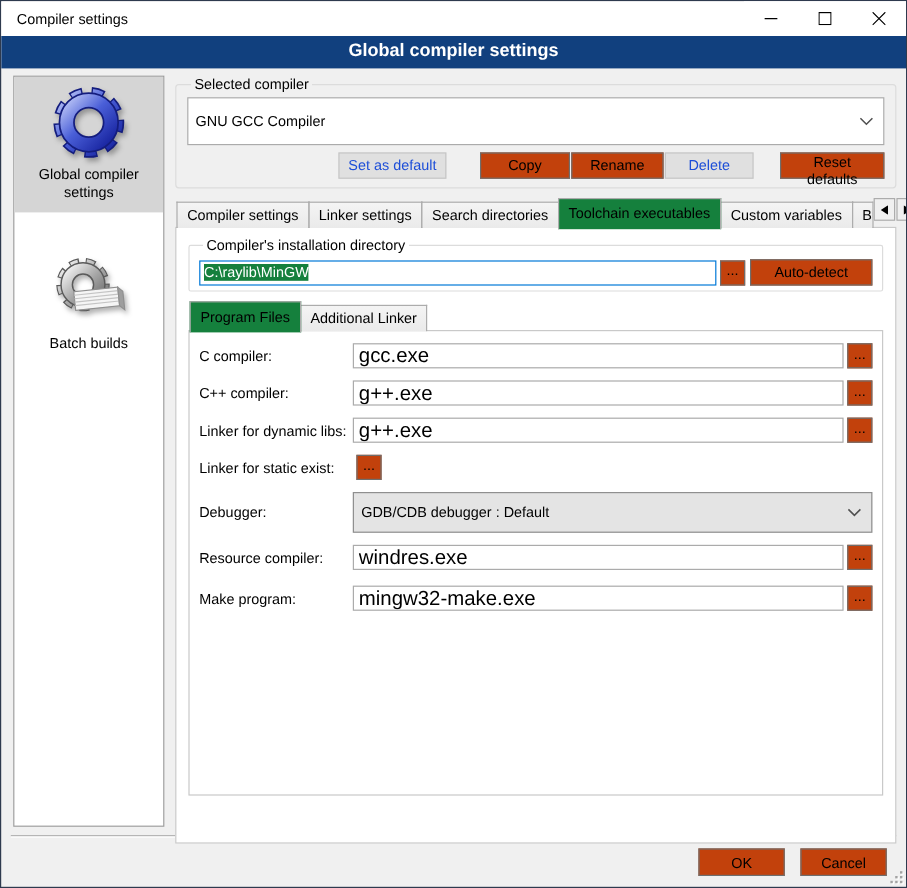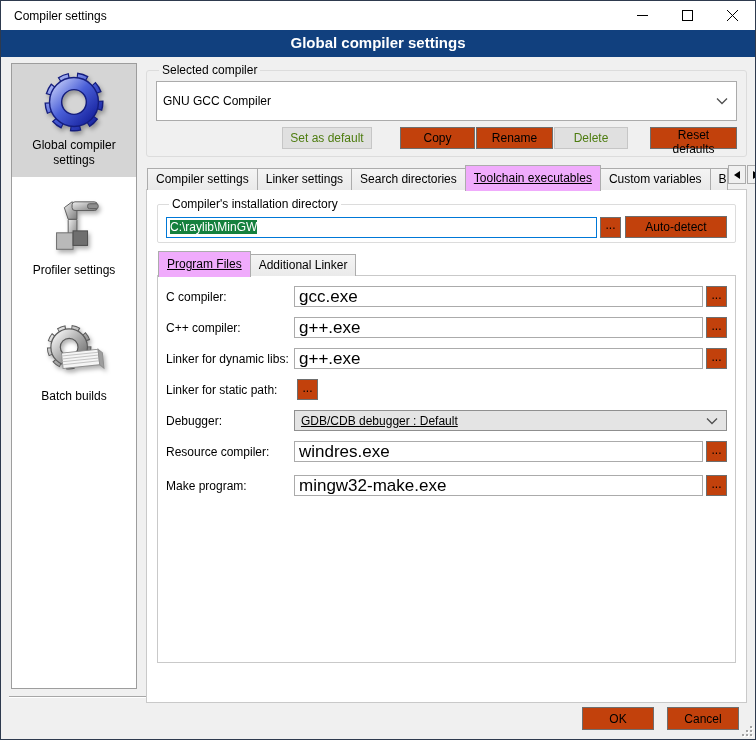--- a/index.html
+++ b/index.html
@@ -40,32 +40,32 @@
 
   
   .combo { height:40px; border:1px solid #ABABAB; background:#fff; display:flex;
            align-items:center; padding:0 8px 0 6px; }
   .combo .val { flex:1; white-space:nowrap; overflow:hidden; }
   .combo-gray { background:#E4E4E4; border-color:#8F8F8F; }
 
   .btnrow { display:flex; margin-top:6px; }
   .btn { height:22px; background:#c2410c; border:1px solid #6E6E6E; font-family:"Liberation Sans",sans-serif;
          font-size:12px; padding:0 6px; cursor:default; }
-  .btn:disabled { color:#4d7c0f; border-color:#C6C6C6; background:#E0E0E0; }
+  .btn:disabled { color:#1d4ed8; border-color:#C6C6C6; background:#E0E0E0; }
   .w-sad { width:90px; margin-left:126px; }
   .w-copy { width:75px; margin-left:28px; }
   .w-rename { width:77px; margin-left:1px; }
   .w-delete { width:74px; margin-left:1px; }
   .w-reset { width:87px; margin-left:auto; }
 
   
   .tabstrip { display:flex; align-items:flex-end; margin-top:8px; position:relative; z-index:2; padding-left:1px; }
   .tab { background:linear-gradient(#F4F4F4,#EAEAEA); border:1px solid #ACACAC; border-bottom:none;
          padding:3px 8px 4px; margin-right:-1px; white-space:nowrap; cursor:default; }
-  .tab.active { background:#f0abfc; padding-top:5px; padding-bottom:6px; margin-bottom:-1px; z-index:3; position:relative;text-decoration:underline; }
+  .tab.active { background:#15803d; padding-top:5px; padding-bottom:6px; margin-bottom:-1px; z-index:3; position:relative; }
   .tab.clipped { max-width:37px; overflow:hidden; }
   .tab-arrows { margin-left:auto; display:flex; align-self:flex-start; }
   .arrowbtn { width:18px; height:19px; background:#F0F0F0; border:1px solid #ACACAC; display:flex;
               align-items:center; justify-content:center; margin-left:1px; cursor:default; }
 
   .tabpanel { position:relative; z-index:1; background:#fff; border:1px solid #C9C9C9; margin-top:-1px;
               height:514px; padding:7px 10px 0; }
 
   
   fieldset.group.inner { border-radius:2px; padding:3px 8px 4px; }
@@ -79,21 +79,21 @@
 
   .subtabstrip { margin-top:8px; }
   .subpanel { position:relative; z-index:1; background:#fff; border:1px solid #C9C9C9; margin-top:-1px;
               height:388px; padding:10px 8px 0; }
 
   
   .frow { display:flex; align-items:center; margin-bottom:10px; }
   .flabel { width:128px; flex:none; }
   .finput { flex:1; height:21px; border:1px solid #ABABAB; padding:1px 4px;
             font-family:"Liberation Sans",sans-serif; font-size:17px; background:#fff; }
-  .fcombo { flex:1; height:21px;text-decoration:underline; }
+  .fcombo { flex:1; height:34px; }
   .frow .browse { flex:none; }
   .frow.spaced { margin-top:13px; }
 
   
   .footer-sep { position:absolute; left:8px; right:8px; bottom:41px;
                 border-top:1px solid #A7A7A7; border-bottom:1px solid #FFFFFF; }
   .footer { position:absolute; right:16px; bottom:9px; display:flex; gap:13px; }
   .footer .btn { width:72px; height:23px; }
   .grip { position:absolute; right:3px; bottom:3px; width:10px; height:10px; }
   .grip i { position:absolute; width:2px; height:2px; background:#A3A3A3; box-shadow:1px 1px 0 #fff; }
@@ -141,38 +141,20 @@
             </linearGradient>
           </defs>
           <circle cx="32" cy="32" r="24" fill="none" stroke="#141d7e" stroke-width="13" stroke-dasharray="9.7 7.05" stroke-dashoffset="2.2"></circle>
           <circle cx="32" cy="32" r="24" fill="none" stroke="url(#gb)" stroke-width="10" stroke-dasharray="7.6 9.15" stroke-dashoffset="1.2"></circle>
           <circle cx="32" cy="32" r="19" fill="none" stroke="#141d7e" stroke-width="14"></circle>
           <circle cx="32" cy="32" r="19" fill="none" stroke="url(#gb)" stroke-width="11"></circle>
         </svg>
         <div class="lbl">Global compiler settings</div>
       </div>
 
-      <div class="side-item gap-sm">
-        <svg class="ic" width="62" height="62" viewBox="0 0 64 64">
-          <defs>
-            <linearGradient id="gm" x1="0" y1="0" x2="1" y2="1">
-              <stop offset="0" stop-color="#efefef"></stop>
-                <stop offset="0.5" stop-color="#b5b5b5"></stop>
-                <stop offset="1" stop-color="#7c7c7c"></stop>
-            </linearGradient>
-          </defs>
-          <rect x="26" y="24" width="9" height="22" rx="1" fill="url(#gm)" stroke="#5c5c5c"></rect>
-          <polygon points="26,24 22,12 30,6 35,10 35,24" fill="url(#gm)" stroke="#5c5c5c"></polygon>
-          <rect x="30" y="6" width="26" height="9" rx="3" fill="url(#gm)" stroke="#5c5c5c"></rect>
-          <rect x="46" y="8" width="11" height="5" rx="2" fill="#8d8d8d" stroke="#5c5c5c"></rect>
-          <rect x="14" y="38" width="17" height="17" fill="#b9b9b9" stroke="#6b6b6b"></rect>
-          <rect x="31" y="36" width="15" height="15" fill="#6f6f6f" stroke="#4c4c4c"></rect>
-        </svg>
-        <div class="lbl">Profiler settings</div>
-      </div>
 
       <div class="side-item gap-lg">
         <svg class="ic" width="62" height="62" viewBox="0 0 64 64">
           <defs>
             <linearGradient id="gg" x1="0" y1="0" x2="1" y2="1">
               <stop offset="0" stop-color="#f2f2f2"></stop>
                 <stop offset="0.5" stop-color="#ababab"></stop>
                 <stop offset="1" stop-color="#6f6f6f"></stop>
             </linearGradient>
           </defs>
@@ -265,21 +247,21 @@
             <button class="btn browse">...</button>
           </div>
 
           <div class="frow">
             <span class="flabel">Linker for dynamic libs:</span>
             <input class="finput" type="text" value="g++.exe" style="">
             <button class="btn browse">...</button>
           </div>
 
           <div class="frow">
-            <span class="flabel">Linker for static path:</span>
+            <span class="flabel">Linker for static exist:</span>
             <button class="btn browse">...</button>
           </div>
 
           <div class="frow">
             <span class="flabel">Debugger:</span>
             <div class="combo combo-gray fcombo">
               <span class="val">GDB/CDB debugger : Default</span>
               <svg width="12" height="8" viewBox="0 0 12 8">
                   <polyline points="1,1.5 6,6.5 11,1.5" fill="none" stroke="#505050" stroke-width="1.3"></polyline>
                 </svg>

